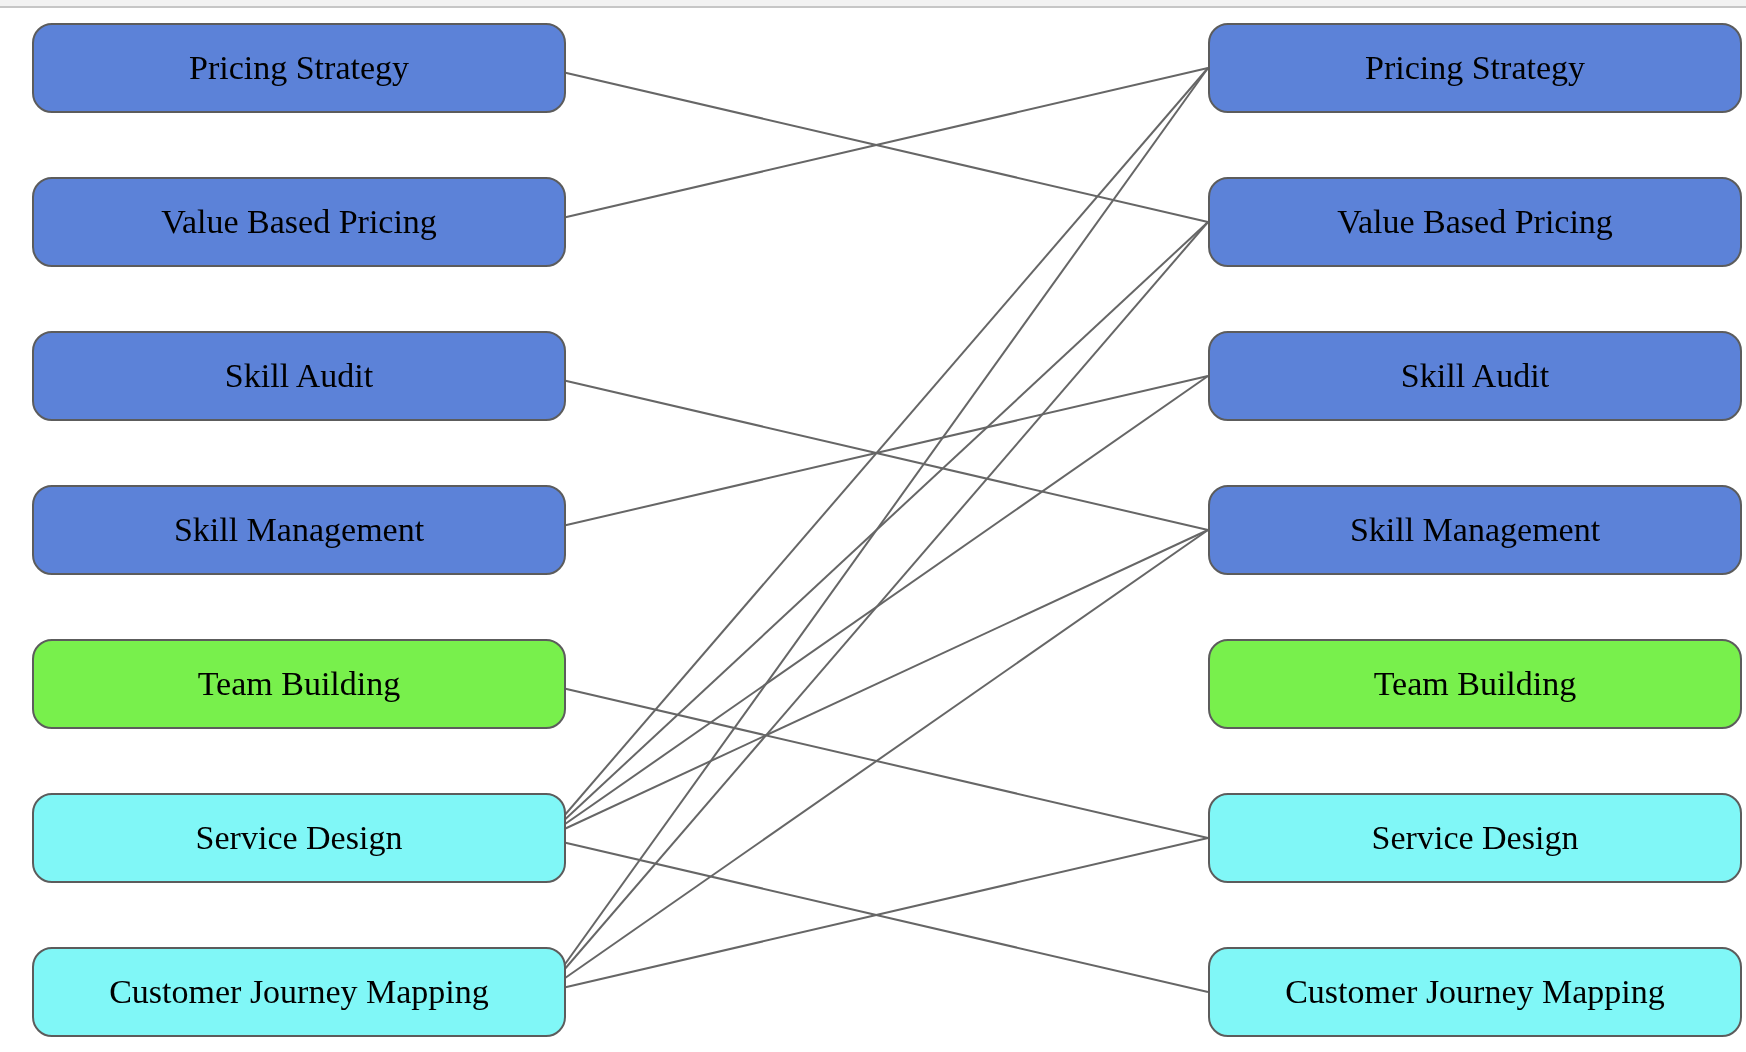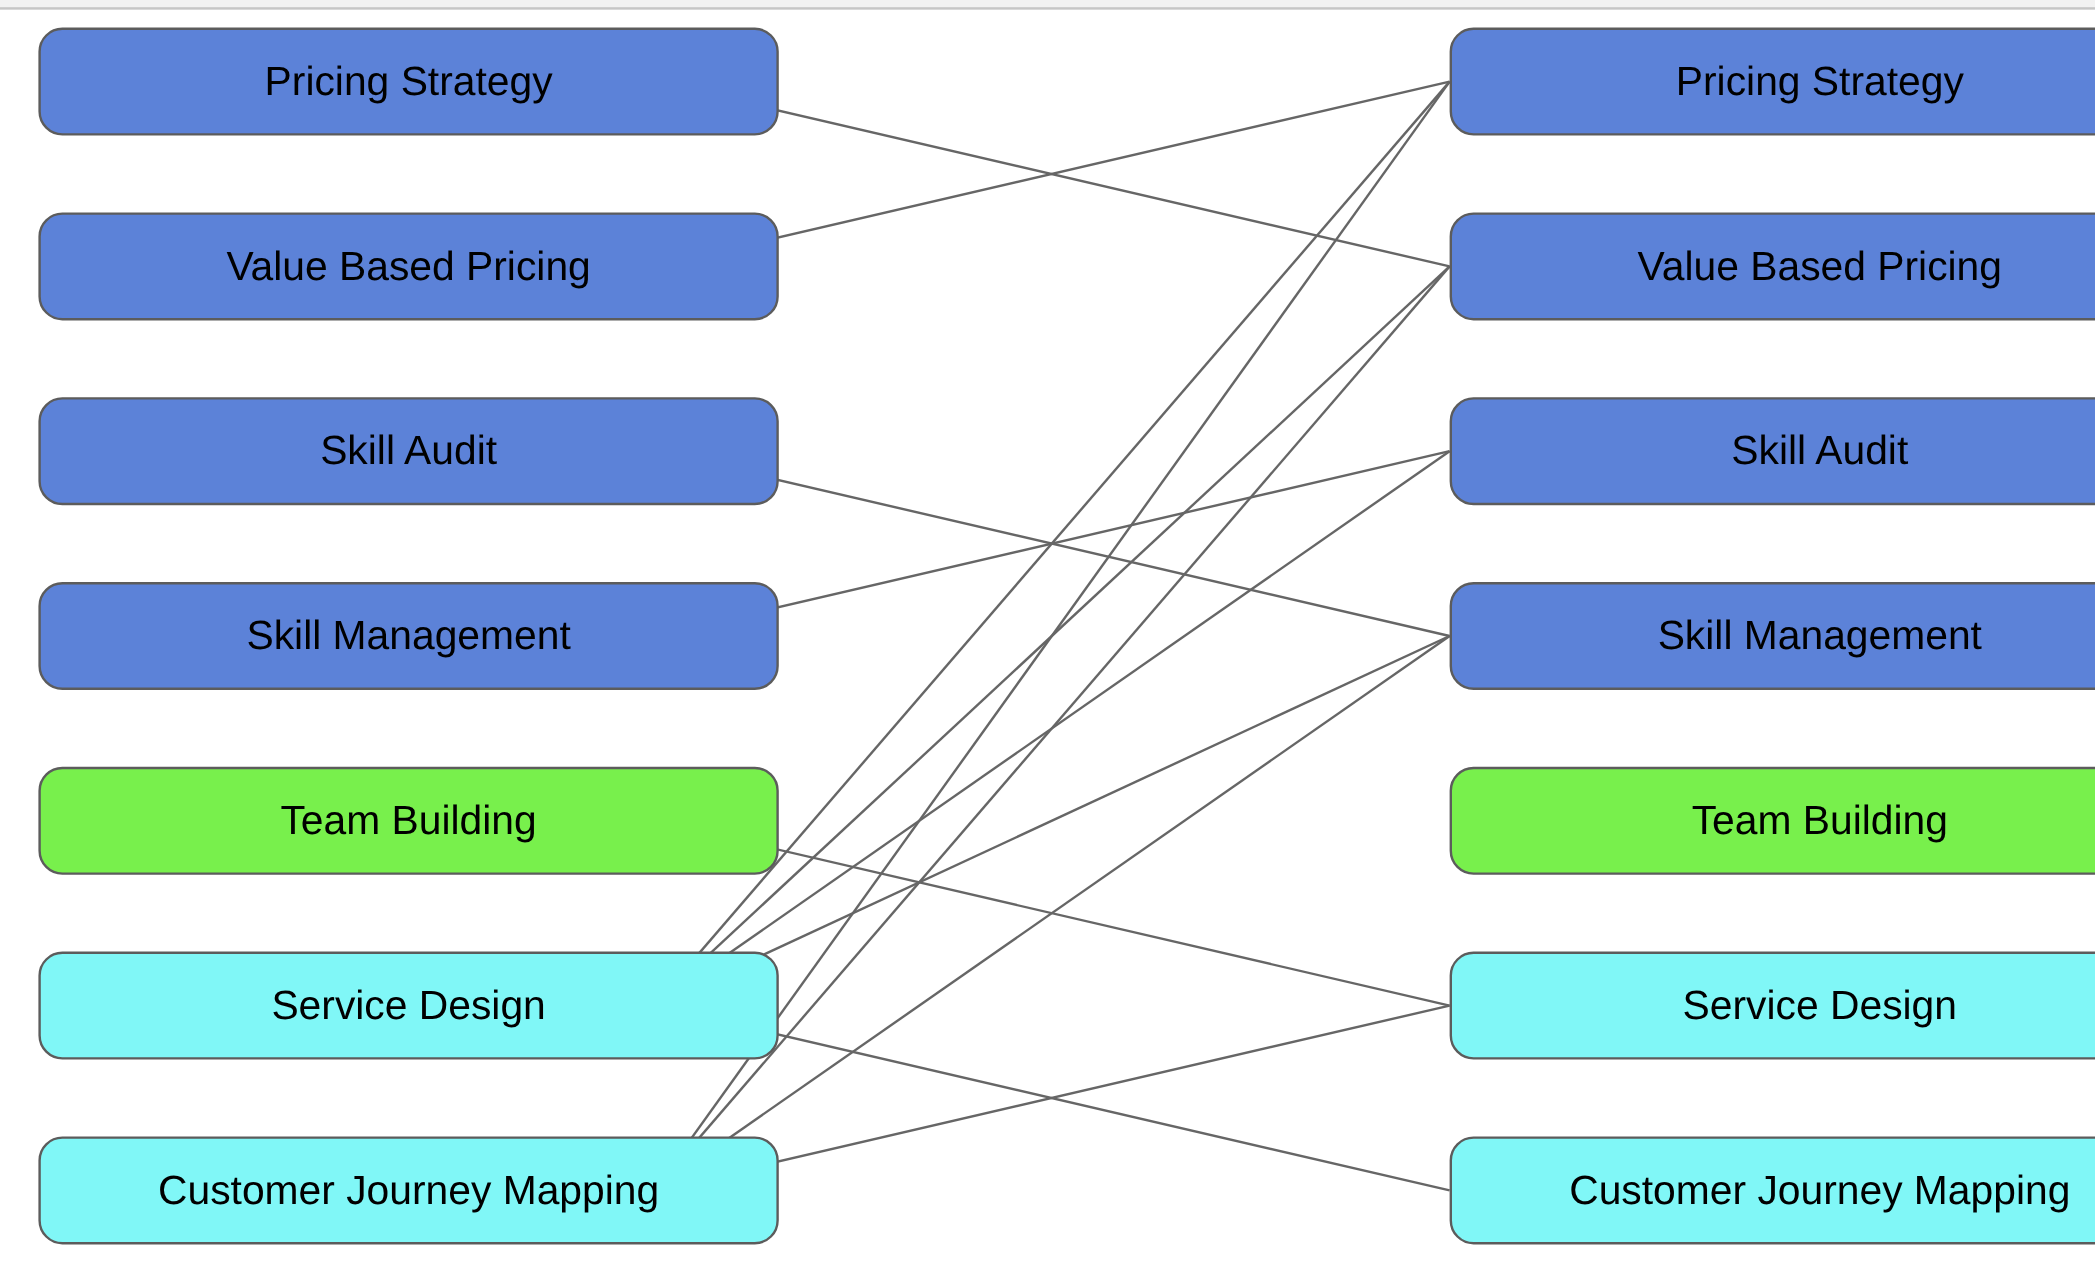--- a/index.html
+++ b/index.html
@@ -15,28 +15,29 @@
     background: #f2f2f2; border-bottom: 2px solid #c6c6c6;
     box-sizing: content-box;
   }
   #edge-layer {
     position: absolute; left: 0; top: 0; width: 1746px; height: 1052px;
     pointer-events: none;
   }
   .column { position: absolute; top: 0; width: 0; height: 0; }
   .node {
     position: absolute;
-    width: 617px; height: 90px;
+    width: 534px; height: 90px;
     box-sizing: border-box;
     border: 2px solid #5c5c5c;
     border-radius: 20px;
     display: flex; align-items: center; justify-content: center;
     font-size: 34px; color: #000000;
     cursor: default;
     user-select: none;
+    font-family: Liberation Serif, serif;
   }
   .node span { white-space: nowrap; }
 </style>
 </head>
 <body>
 
 <div class="stage">
   <div class="topbar" style="background: rgb(242, 242, 242); border-bottom-color: rgb(198, 198, 198);"></div>
   <svg id="edge-layer" viewBox="0 0 1746 1052" xmlns="http://www.w3.org/2000/svg">
       <line x1="545" y1="68" x2="1208" y2="222" stroke="#666666" stroke-width="2"></line>

